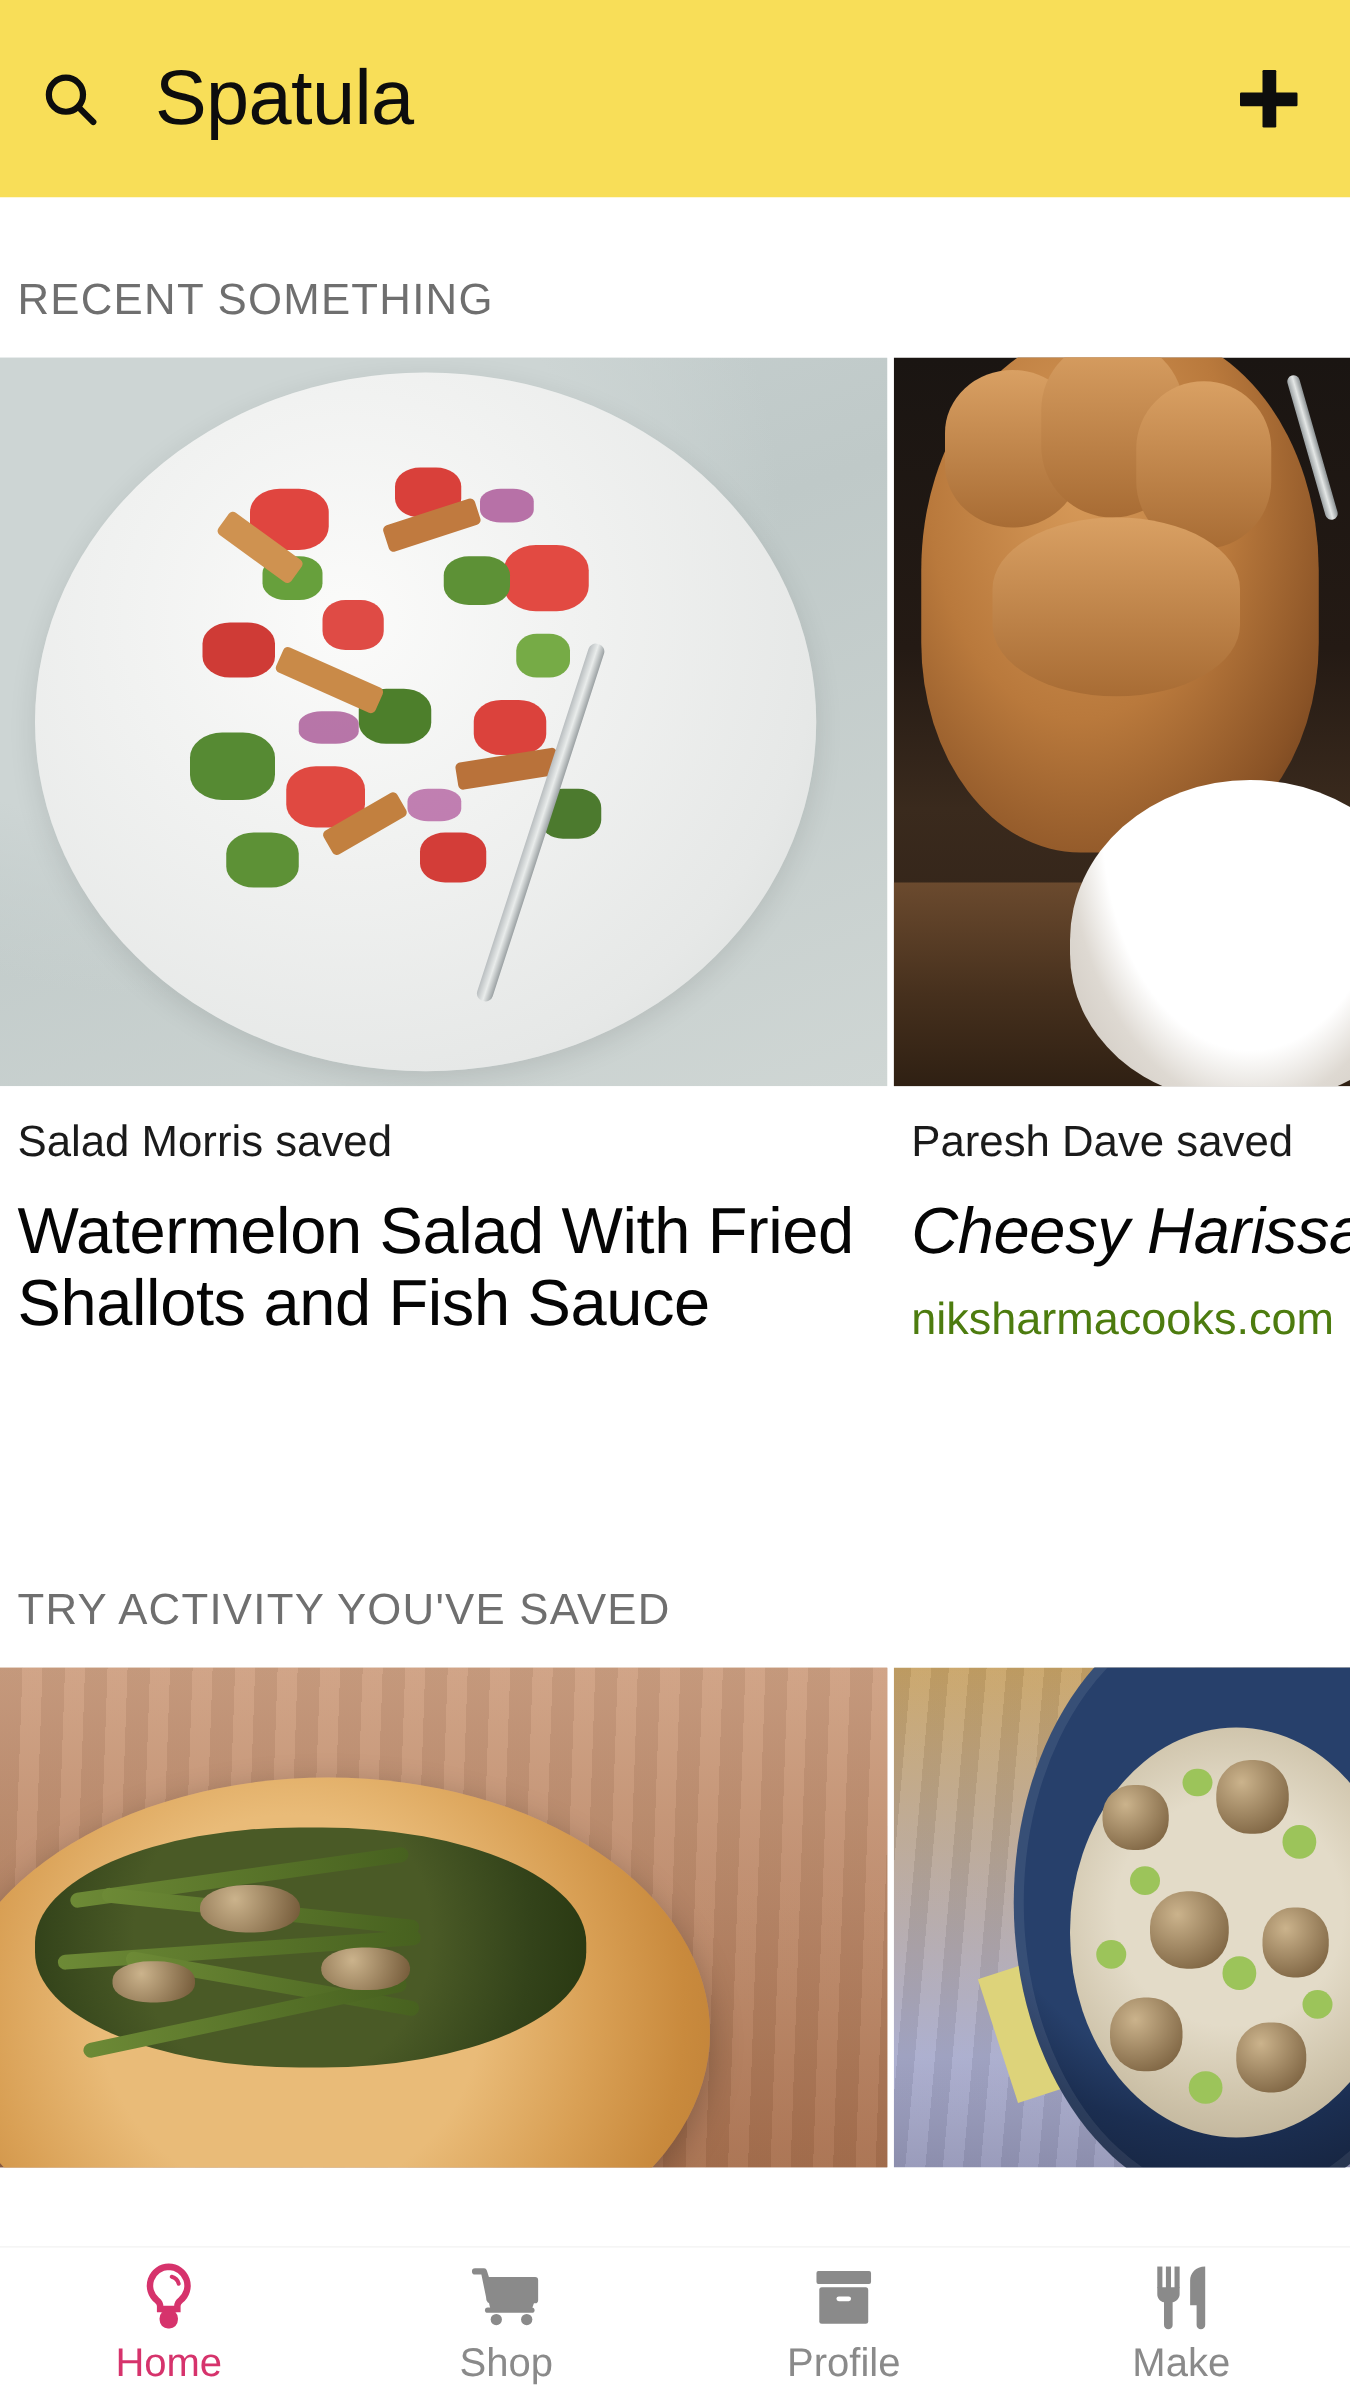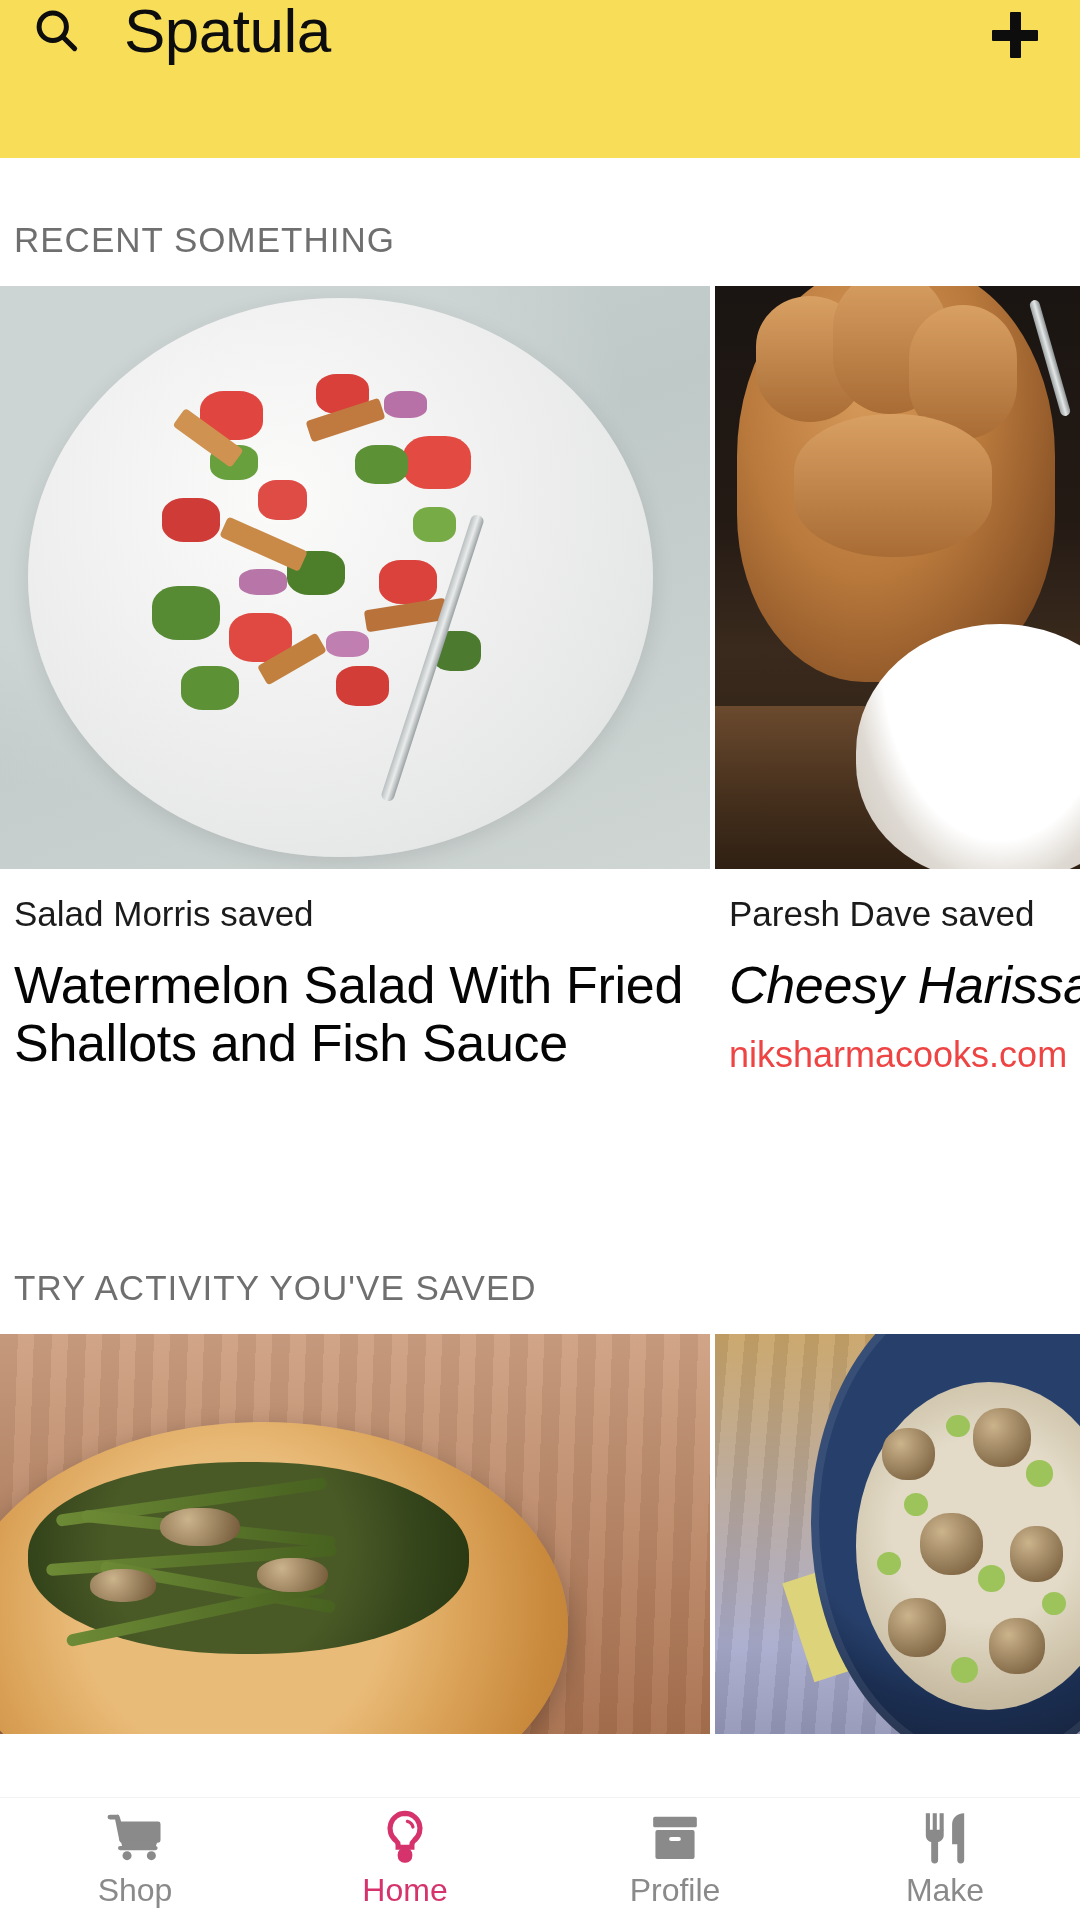--- a/index.html
+++ b/index.html
@@ -8,21 +8,21 @@
     background:#ffffff;
     font-family:"Liberation Sans", sans-serif;
     overflow:hidden;
   }
   #app { position:relative; width:1080px; height:1920px; background:#fff; }
 
   
   .appbar{
     position:absolute; left:0; top:0; width:1080px; height:158px;
     background:#F8DE58;
-    display:flex; align-items:flex-start;
+    display:flex; align-items:center;
   }
   .search-icon{
     width:60px; height:60px; margin-left:26px;
     display:flex; align-items:center; justify-content:center;
     cursor:pointer; flex:none;
   }
   .app-title{
     margin-left:38px;
     font-size:62px; line-height:1; color:#0d0d0d;
     font-family:"Liberation Sans Narrow","Liberation Sans", sans-serif;
@@ -66,21 +66,21 @@
     font-size:35px; color:#1b1b1b; margin-top:26px; line-height:1.1;
     white-space:nowrap;
   }
   .recipe-title{
     font-size:52px; color:#050505; line-height:1.12; margin-top:22px;
     font-family:"Liberation Sans Narrow","Liberation Sans", sans-serif;
     letter-spacing:-0.3px;
   }
   .card-2 .recipe-title{ white-space:nowrap;font-style:italic; }
   .site{
-    font-size:36px; color:#ef4444; margin-top:26px; white-space:nowrap;
+    font-size:36px; color:#4d7c0f; margin-top:26px; white-space:nowrap;
   }
   .card-2 .site{ margin-top:20px; }
 
   .gap-block{ height:192px; }
 
   .row2 .thumb{ height:400px; }
   .row2 .card-1{ width:710px; }
   .row2 .card-2{ width:370px; margin-left:5px; }
 
   
@@ -331,45 +331,45 @@
             </div>
           </div>
         </div>
       </div>
     </div>
 
   </div>
 
   <div class="bottomnav">
 
+    <div class="navitem active">
+      <span class="navicon">
+        <svg width="52" height="56" viewBox="0 0 24 26" aria-hidden="true">
+          <path d="M12 1.6a7 7 0 0 0-4.3 12.5c.7.6 1.1 1.3 1.1 2.1v1.1h6.4v-1.1c0-.8.4-1.5 1.1-2.1A7 7 0 0 0 12 1.6Z" fill="none" stroke="#D6336C" stroke-width="2.4"></path>
+          <path d="M13.1 5.3a3.6 3.6 0 0 1 2.6 2.6" fill="none" stroke="#D6336C" stroke-width="1.5" stroke-linecap="round"></path>
+          <rect x="8.6" y="17.6" width="6.8" height="6.9" rx="3.1" fill="#D6336C"></rect>
+        </svg>
+      </span>
+      <span class="navlabel">Home</span>
+    </div>
+
     <div class="navitem">
       <span class="navicon">
         <svg width="56" height="54" viewBox="0 0 26 24" aria-hidden="true">
           <path d="M1.4 2.3h3.3l1 3.2h18V13H6.9L4.7 2.3" fill="none" stroke="#8a8a8a" stroke-width="2.3" stroke-linecap="round" stroke-linejoin="round"></path>
           <rect x="5.7" y="5.2" width="18.1" height="7.9" fill="#8a8a8a"></rect>
           <path d="M6.4 13.2h17.2l-1.2 3.4H7.2z" fill="#8a8a8a"></path>
           <path d="M6.1 16.7h16.4" stroke="#8a8a8a" stroke-width="2" stroke-linecap="round"></path>
           <circle cx="9.3" cy="20.2" r="2.1" fill="#8a8a8a"></circle>
           <circle cx="20.6" cy="20.2" r="2.1" fill="#8a8a8a"></circle>
         </svg>
       </span>
       <span class="navlabel">Shop</span>
     </div>
 
-    <div class="navitem active">
-      <span class="navicon">
-        <svg width="52" height="56" viewBox="0 0 24 26" aria-hidden="true">
-          <path d="M12 1.6a7 7 0 0 0-4.3 12.5c.7.6 1.1 1.3 1.1 2.1v1.1h6.4v-1.1c0-.8.4-1.5 1.1-2.1A7 7 0 0 0 12 1.6Z" fill="none" stroke="#D6336C" stroke-width="2.4"></path>
-          <path d="M13.1 5.3a3.6 3.6 0 0 1 2.6 2.6" fill="none" stroke="#D6336C" stroke-width="1.5" stroke-linecap="round"></path>
-          <rect x="8.6" y="17.6" width="6.8" height="6.9" rx="3.1" fill="#D6336C"></rect>
-        </svg>
-      </span>
-      <span class="navlabel">Home</span>
-    </div>
-
     <div class="navitem">
       <span class="navicon">
         <svg width="54" height="54" viewBox="0 0 24 24" aria-hidden="true">
           <rect x="2.3" y="2.6" width="19.4" height="4.6" rx="0.7" fill="#8a8a8a"></rect>
           <rect x="3.3" y="8.4" width="17.4" height="12.9" rx="0.9" fill="#8a8a8a"></rect>
           <rect x="9.4" y="11.6" width="5.2" height="1.7" rx="0.85" fill="#ffffff"></rect>
         </svg>
       </span>
       <span class="navlabel">Profile</span>
     </div>

